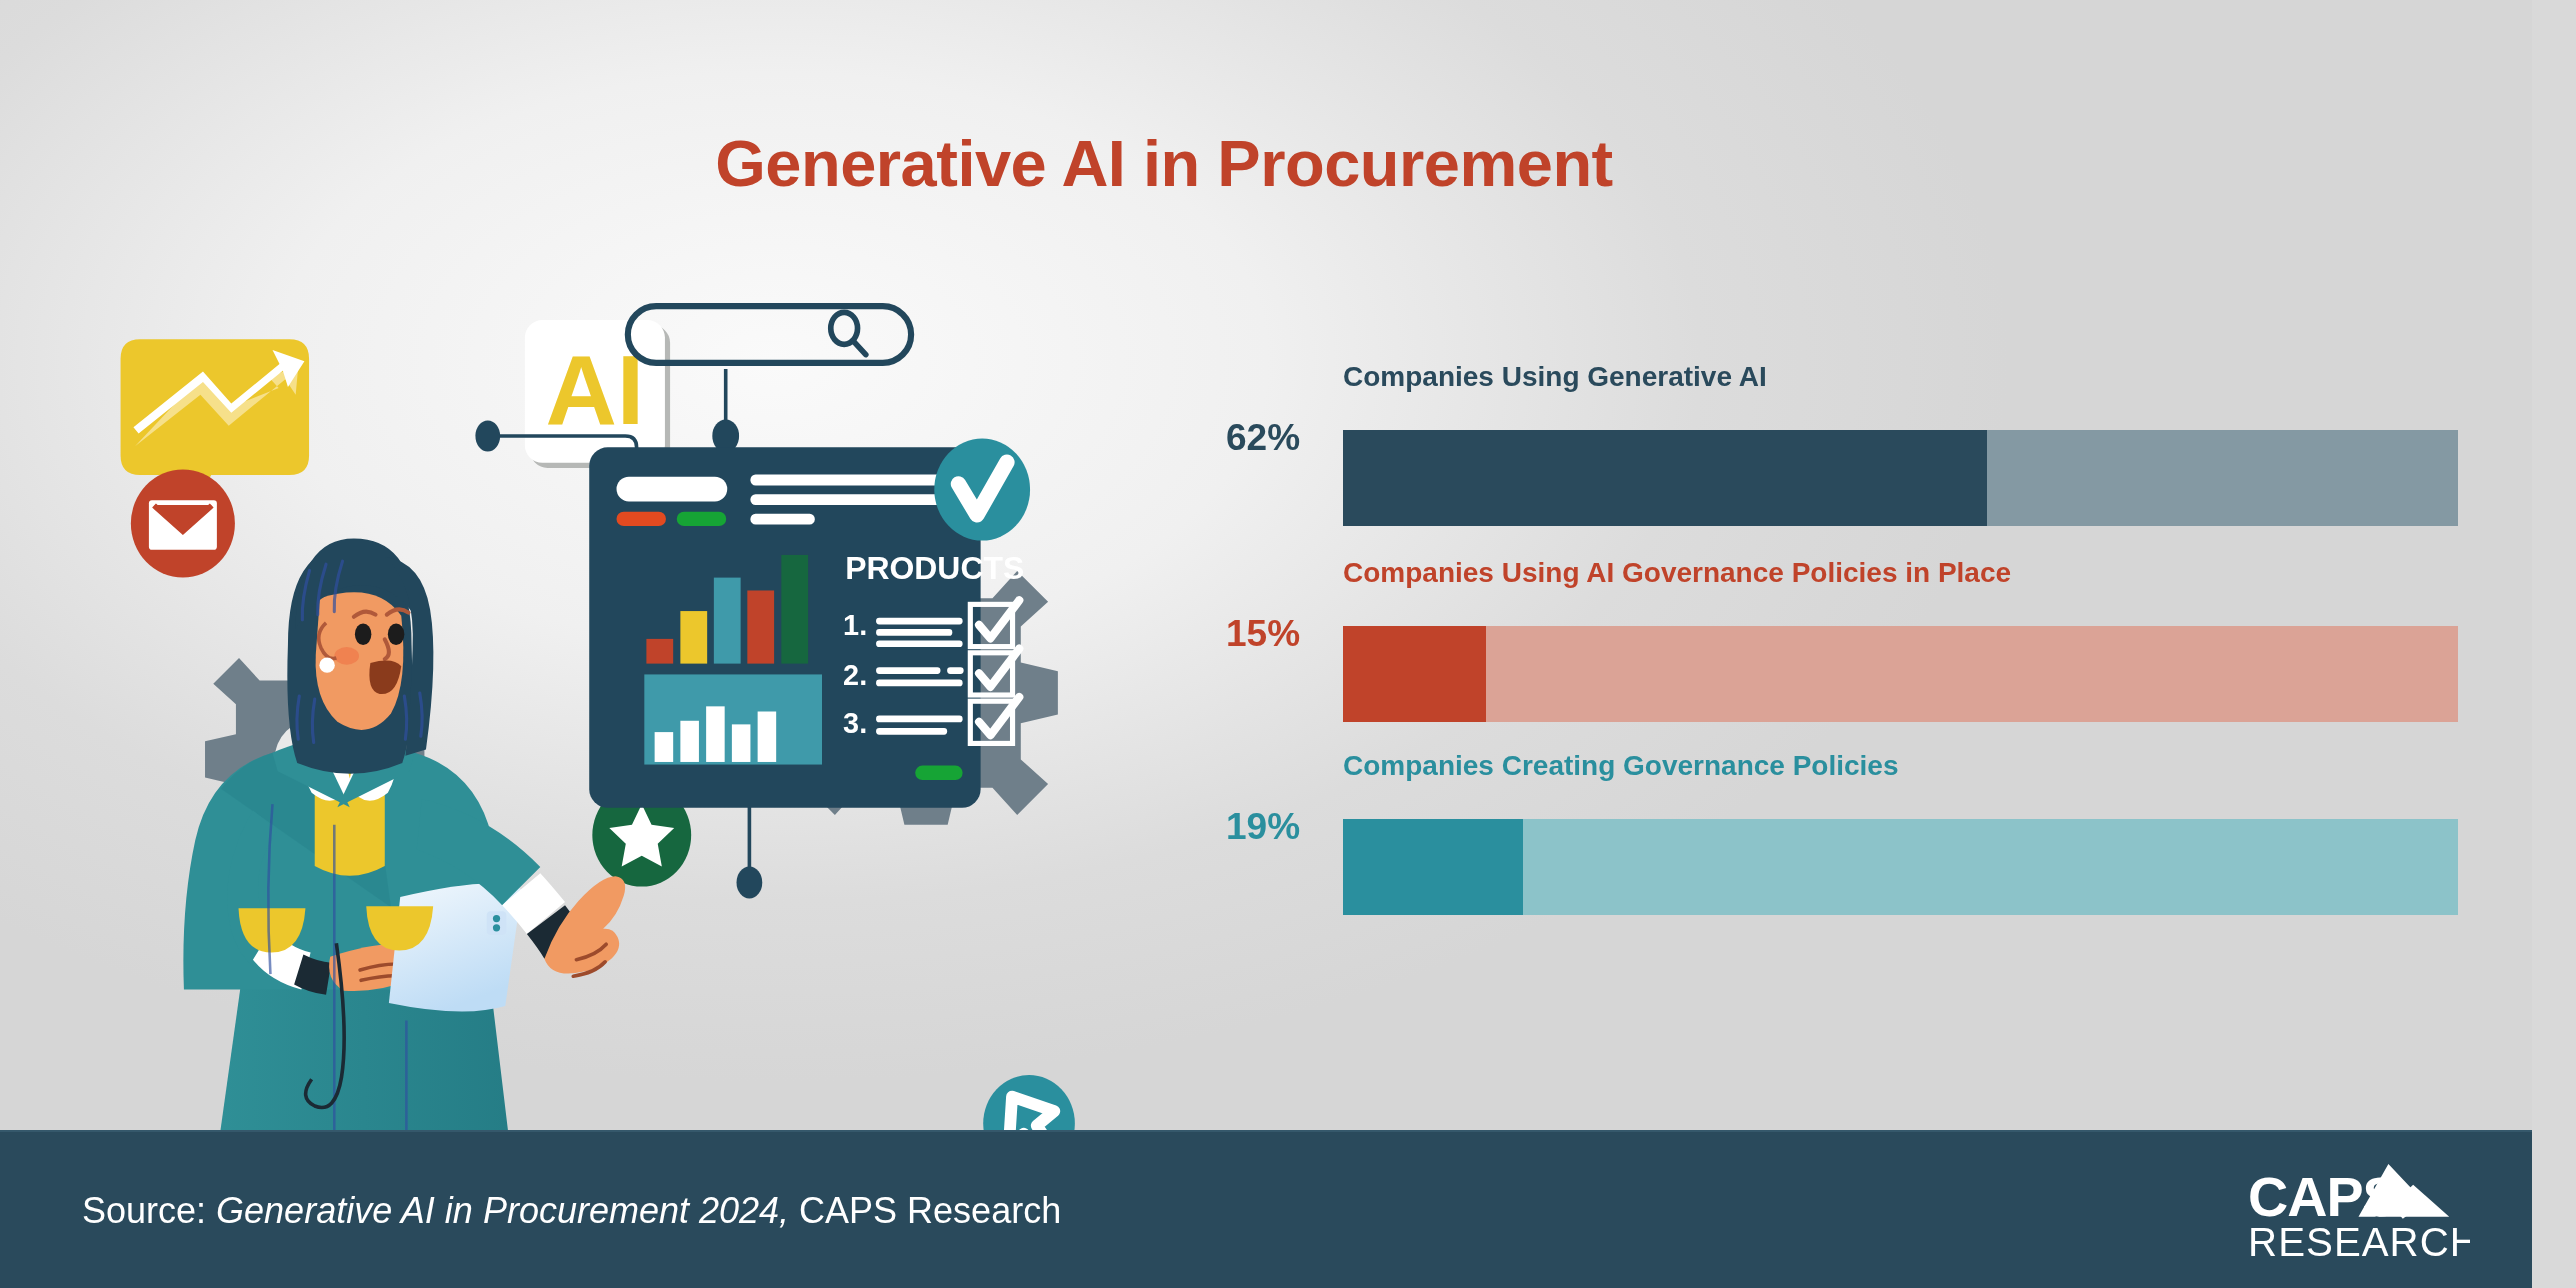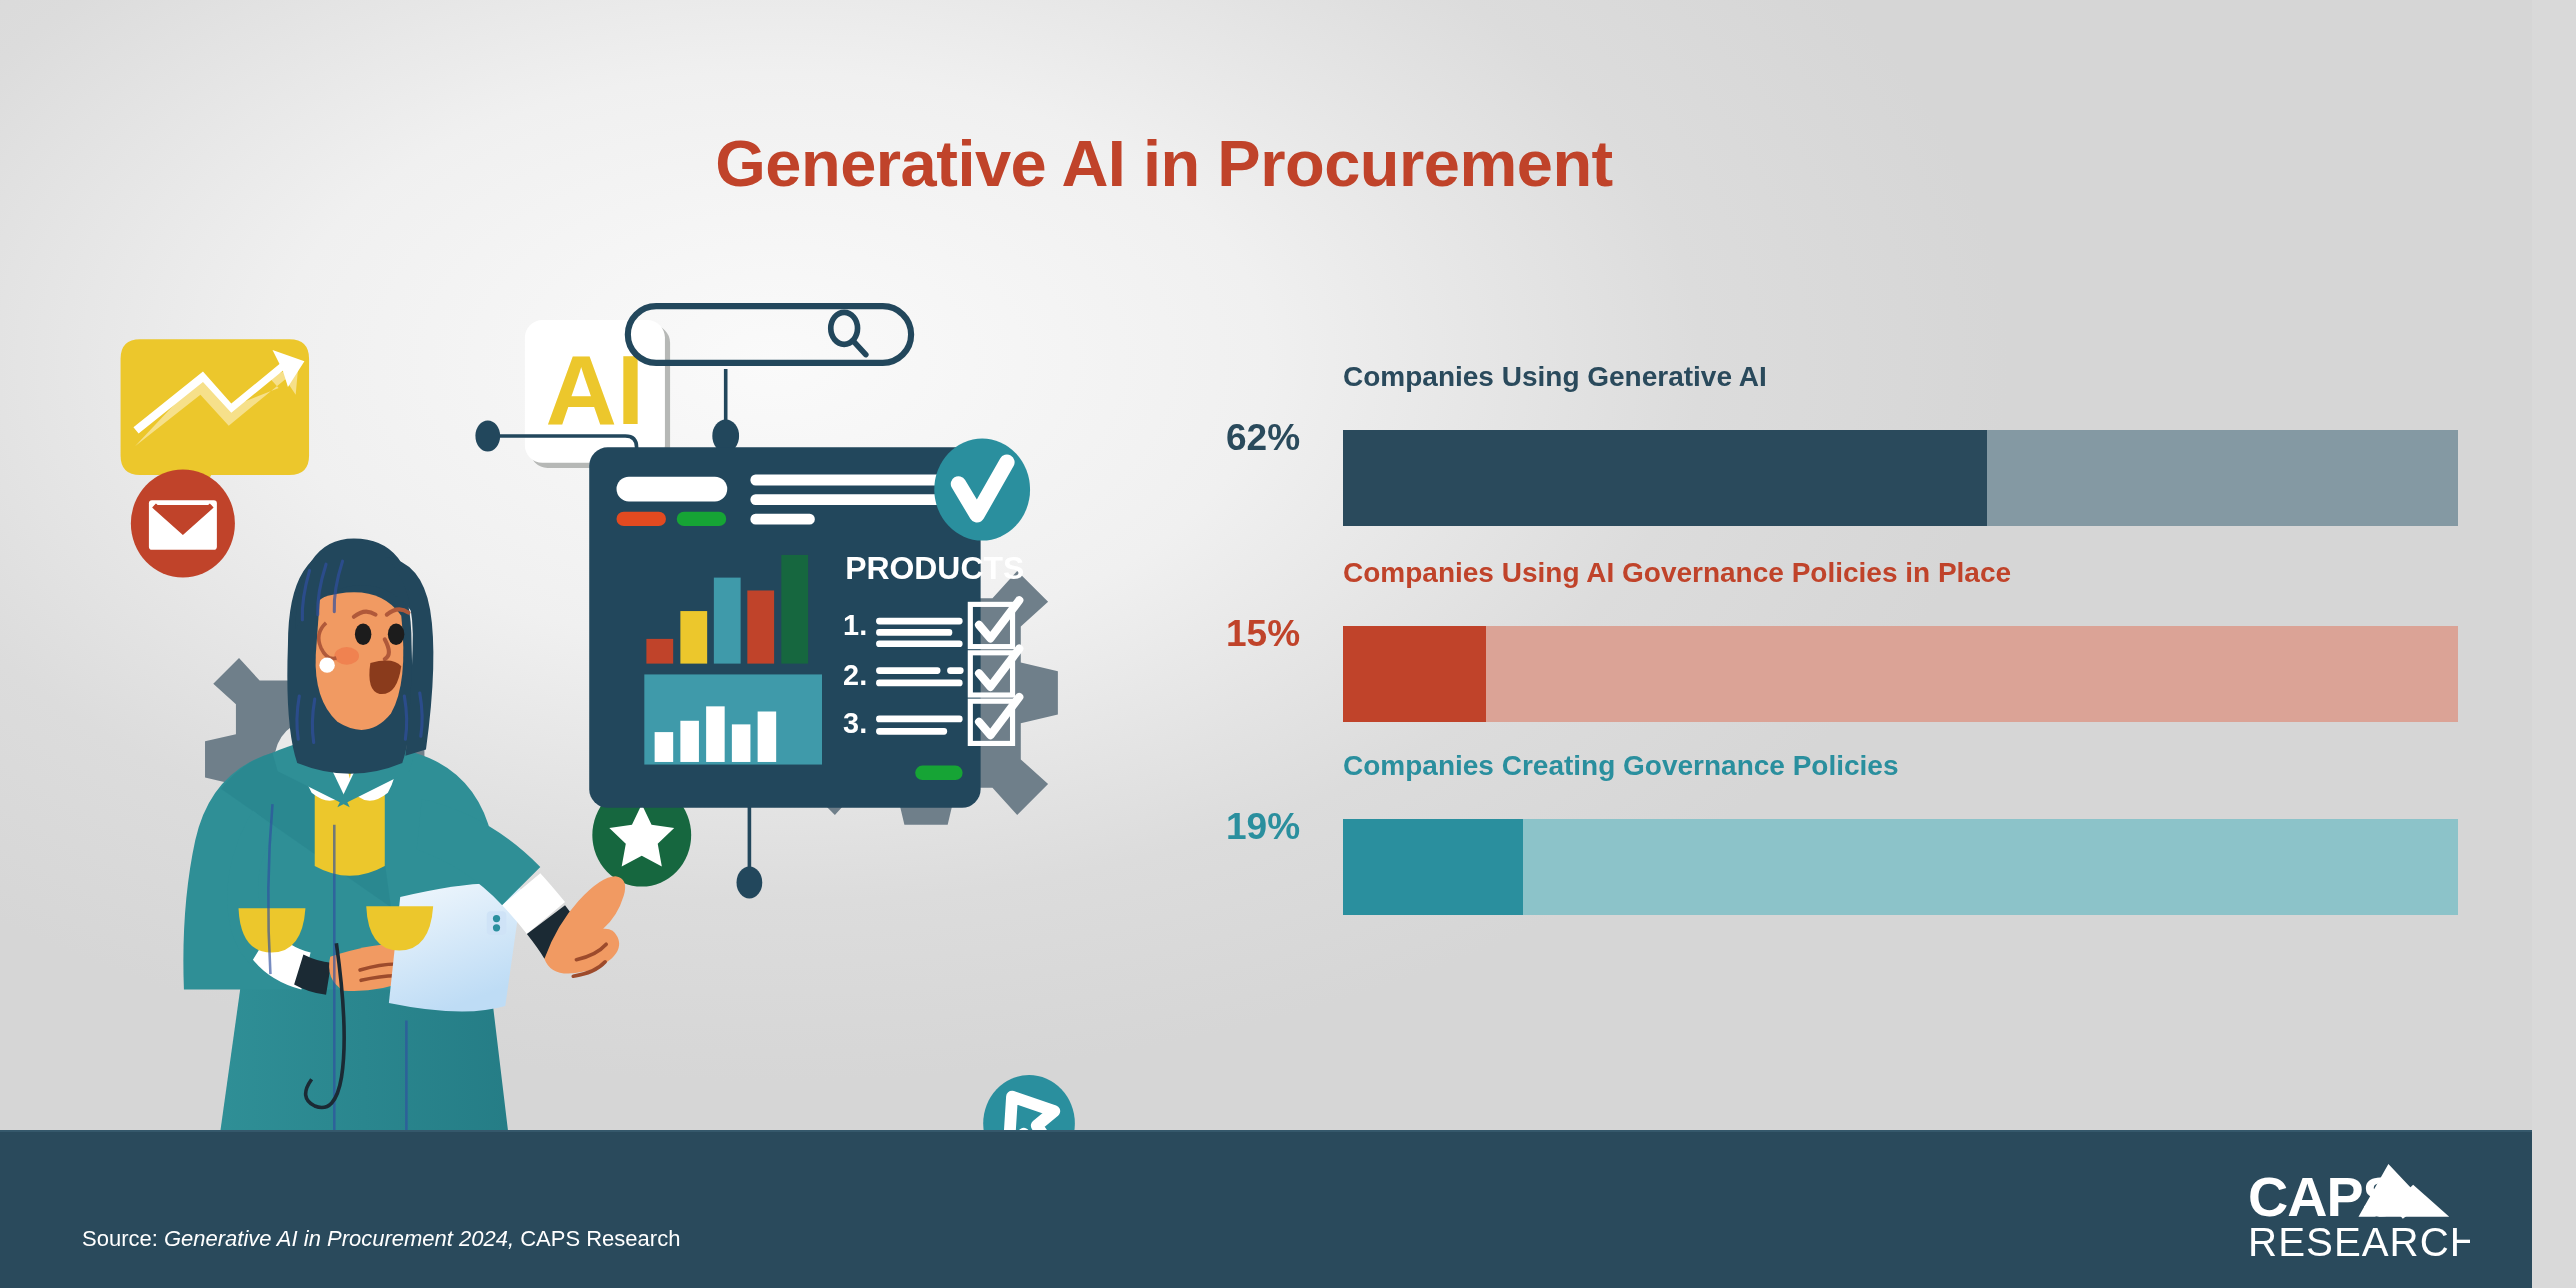--- a/index.html
+++ b/index.html
@@ -45,21 +45,21 @@
   .fill{position:absolute;left:0;top:0;height:100%;}
 
   
   #footer{
     position:absolute;left:0;top:1130px;width:2576px;height:158px;
     background:#2a4a5c;
     border-top:2.1px solid #35586b;
   }
   #source{
     position:absolute;left:82px;top:50%;transform:translateY(-50%);
-    color:#ffffff;font-size:22px;white-space:nowrap;margin-top:28px;
+    color:#ffffff;font-size:36px;white-space:nowrap;
   }
   #source .ital{font-style:italic;}
   #logo{
     position:absolute;right:106px;top:50%;transform:translateY(-50%);
     width:222px;height:98px;
   }
 </style>
 </head>
 <body>
 

